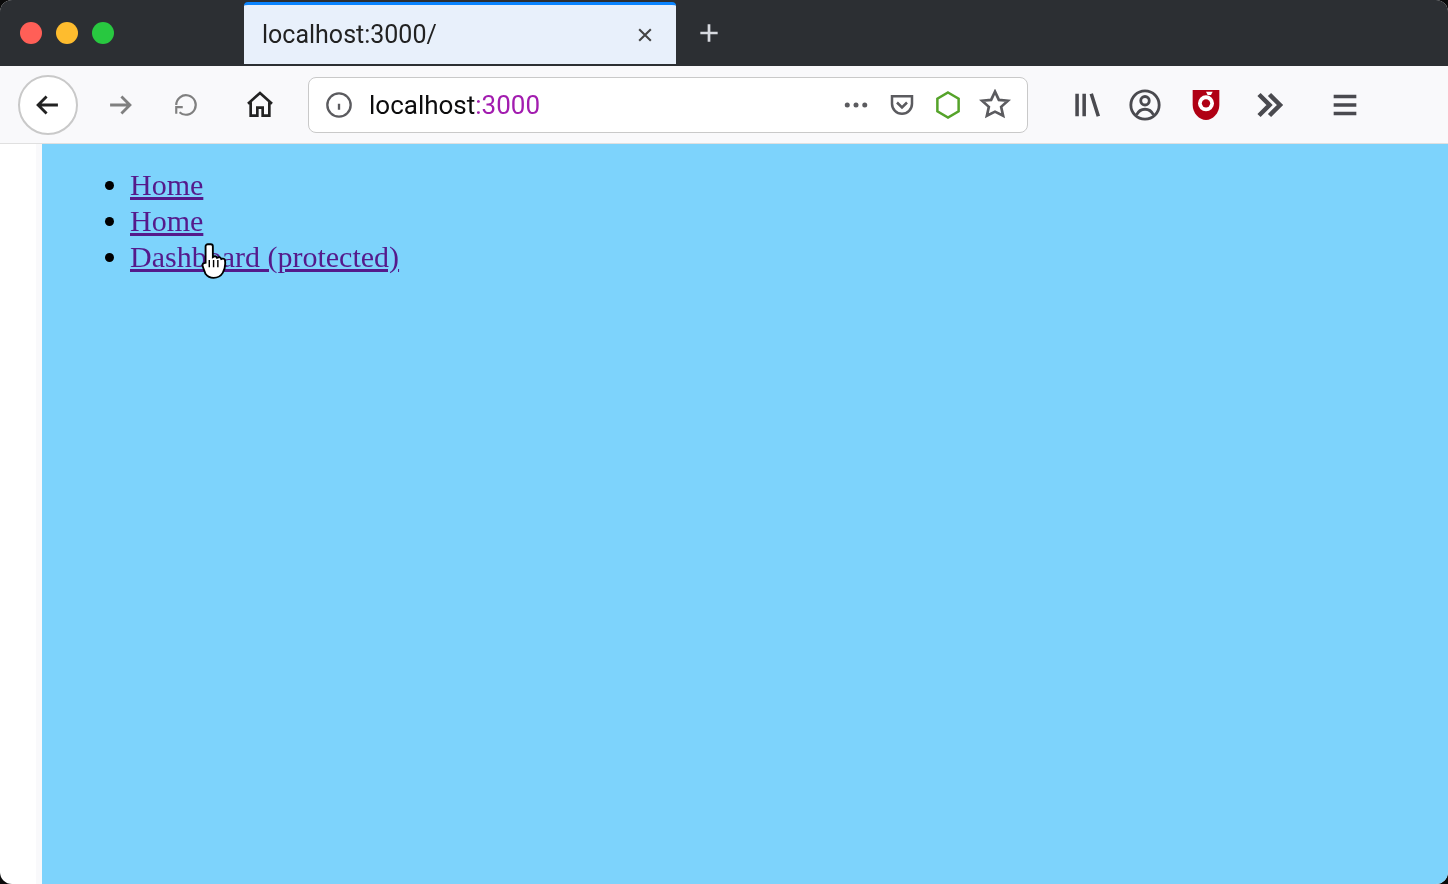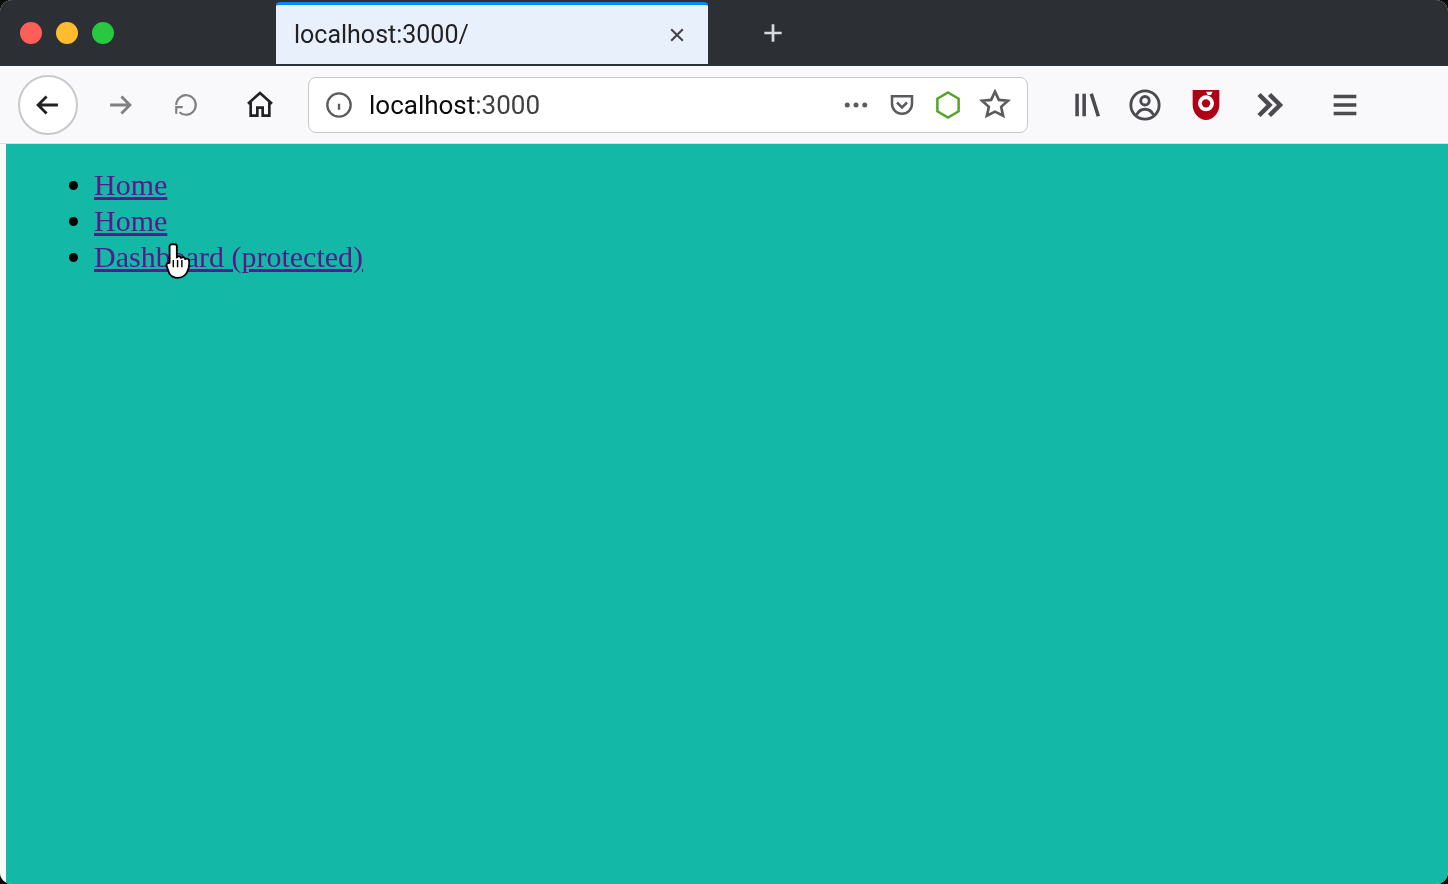--- a/index.html
+++ b/index.html
@@ -20,21 +20,20 @@
       overflow: hidden;
     }
     
     .tabstrip {
       height: 66px;
       background: #2c2f33;
       display: flex;
       align-items: center;
       padding-left: 20px;
       position: relative;
-      gap: 32px;
     }
     .traffic-lights {
       display: flex;
       gap: 14px;
       align-items: center;
       margin-right: 130px;
     }
     .traffic-light { width: 22px; height: 22px; border-radius: 50%; }
     .tl-red { background: #ff5f57; }
     .tl-yellow { background: #febc2e; }
@@ -101,41 +100,42 @@
       border-radius: 8px;
       background: #fff;
       display: flex;
       align-items: center;
       padding: 0 16px;
       gap: 16px;
       font-size: 26px;
     }
     .url-info-icon { color: #5b5b5f; display:flex; }
     .url-text { color: #0c0c0d; text-align: center; }
-    .url-port { color: #404040; }
+    .url-port { color: #a21caf; }
     .url-flex { flex: 1; }
     .urlbar-icon { color: #5b5b5f; display:flex; }
     .urlbar-icon.green { color:#55a32a; }
     .toolbar-right {
       display: flex;
       align-items: center;
       gap: 24px;
       margin-left: 28px;
     }
     .tool-icon { color:#4a4a4f; display:flex; }
     .ublock {
       width: 40px; height: 40px;
       display:flex; align-items:center; justify-content:center;
     }
     
     .viewport {
       flex: 1;
-      background: #14b8a6;
+      background: #7dd3fc;
       position: relative;
       border-left: 6px solid #f9f9fb;
+      margin-left: 36px;
     }
     .page {
       padding: 22px 28px;
       font-family: "Times New Roman", Times, serif;
       font-size: 30px;
     }
     .page ul { list-style: disc; padding-left: 60px; }
     .page li { margin: 2px 0; }
     .page a {
       color: #551A8B;

